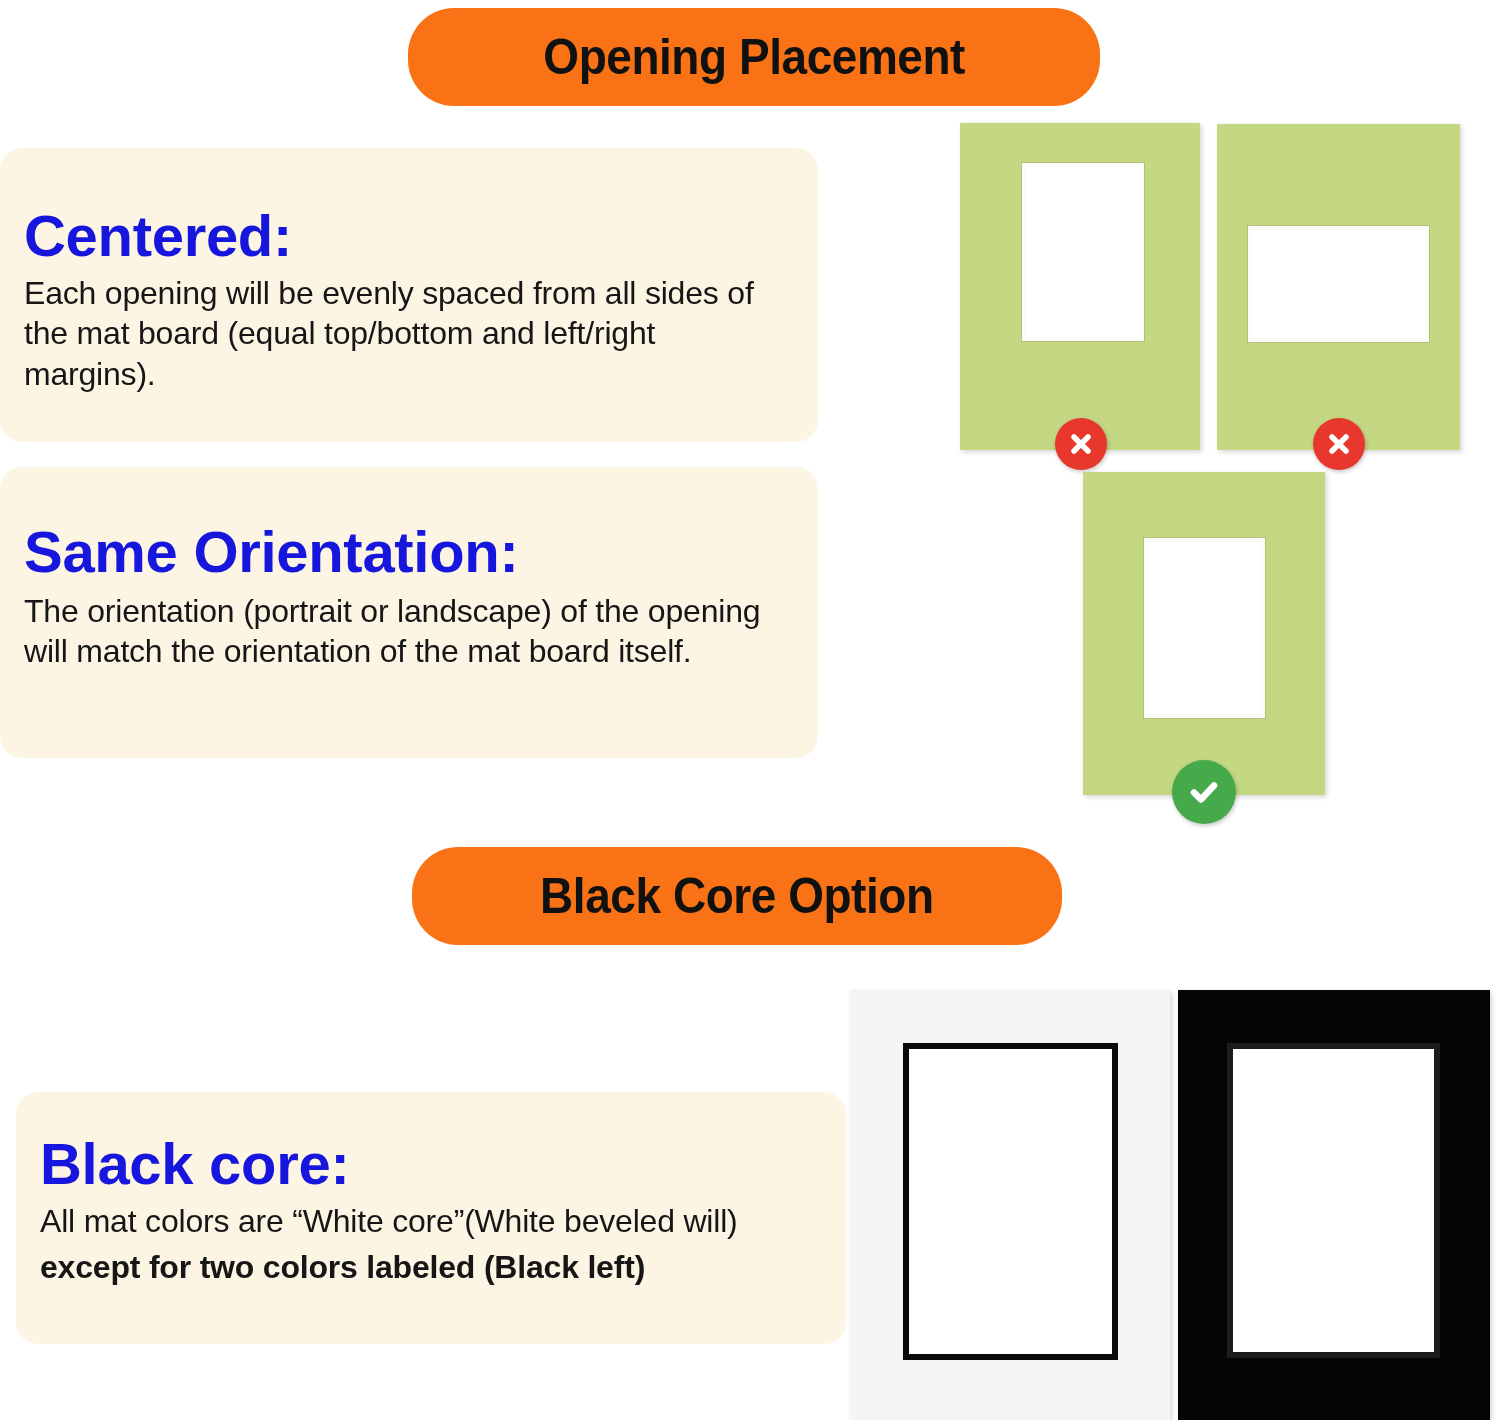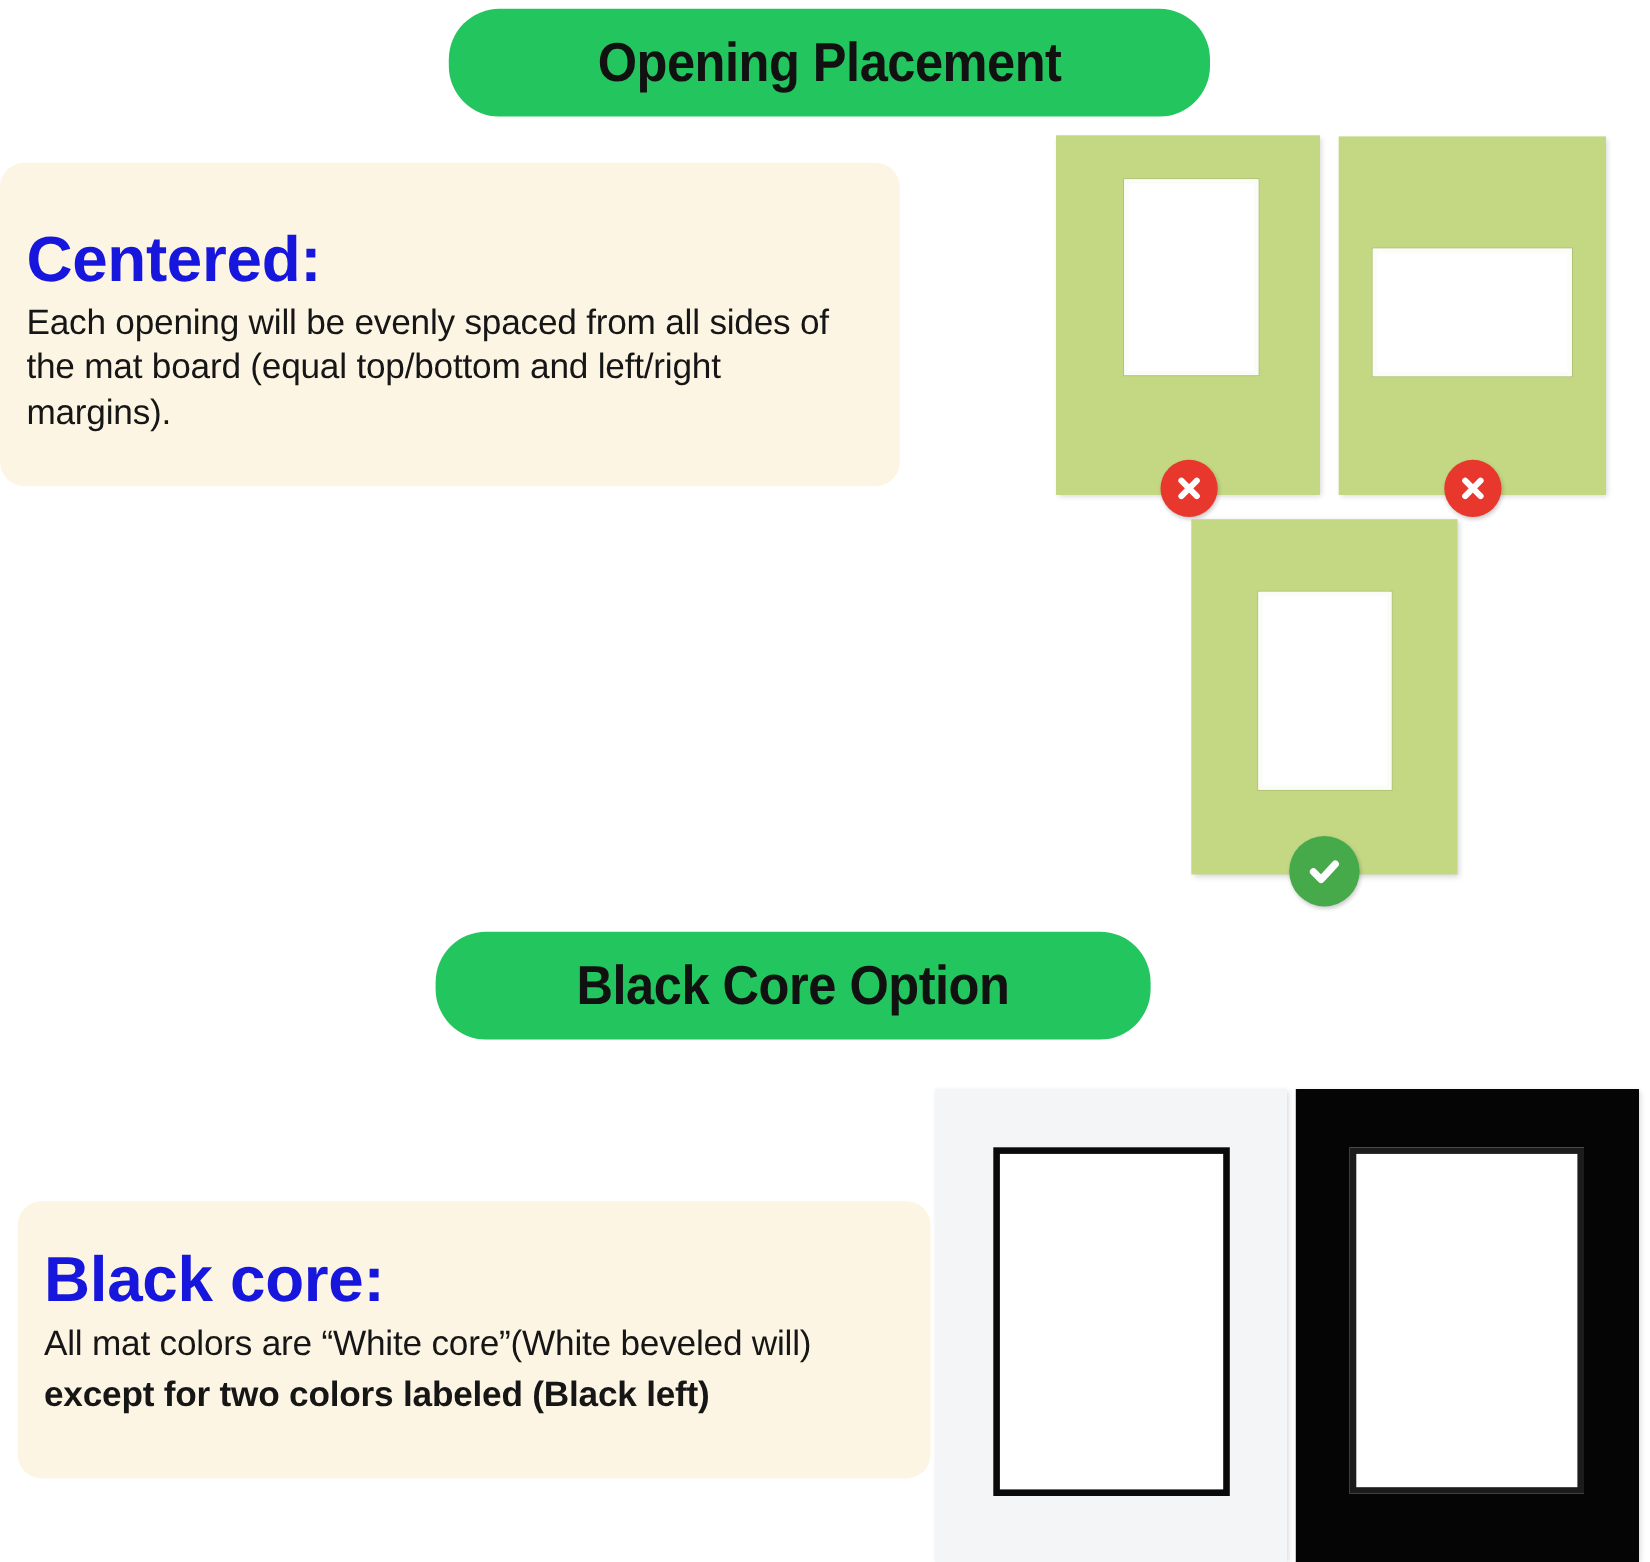--- a/index.html
+++ b/index.html
@@ -16,40 +16,40 @@
   .page {
     position: relative;
     width: 1500px;
     height: 1420px;
     background: #ffffff;
   }
 
   
   .banner {
     position: absolute;
-    background: #22c55e;
+    background: #f97316;
     border-radius: 46px;
     display: flex;
     align-items: center;
     justify-content: center;
     color: #0d0d0d;
     font-weight: bold;
     letter-spacing: -0.5px;
     text-align: center;
   }
   .banner-title {
     font-size: 50px;
     font-weight: bold;
     line-height: 1;
     color: #111111;
     font-family: "Liberation Sans Narrow", "Liberation Sans", sans-serif;
     transform: scaleX(0.92);
   }
   #banner-opening { left: 408px; top: 8px; width: 692px; height: 98px; }
-  #banner-blackcore { left: 396px; top: 847px; width: 650px; height: 98px; }
+  #banner-blackcore { left: 412px; top: 847px; width: 650px; height: 98px; }
 
   
   .card {
     position: absolute;
     background: #fdf5e4;
     border-radius: 22px;
     padding: 0 24px;
   }
   #card-centered   { left: 0px;  top: 148px;  width: 818px; height: 294px; }
   #card-orientation{ left: 0px;  top: 467px;  width: 818px; height: 291px; }
@@ -150,20 +150,24 @@
 
   <div class="banner" id="banner-opening">
     <span class="banner-title">Opening Placement</span>
   </div>
 
   <div class="card" id="card-centered">
     <div class="card-head">Centered:</div>
     <div class="card-body">Each opening will be evenly spaced from all sides of the mat board (equal top/bottom and left/right margins).</div>
   </div>
 
+  <div class="card" id="card-orientation">
+    <div class="card-head">Same Orientation:</div>
+    <div class="card-body">The orientation (portrait or landscape) of the opening will match the orientation of the mat board itself.</div>
+  </div>
 
   <div class="mat mat-green" id="mat-off-center">
     <div class="opening"></div>
   </div>
   <div class="badge badge-x" id="badge-x-1">
     <svg width="30" height="30" viewBox="0 0 30 30" aria-hidden="true">
       <path d="M8 8 L22 22 M22 8 L8 22" stroke="#ffffff" stroke-width="5.5" stroke-linecap="round"></path>
     </svg>
   </div>
 

